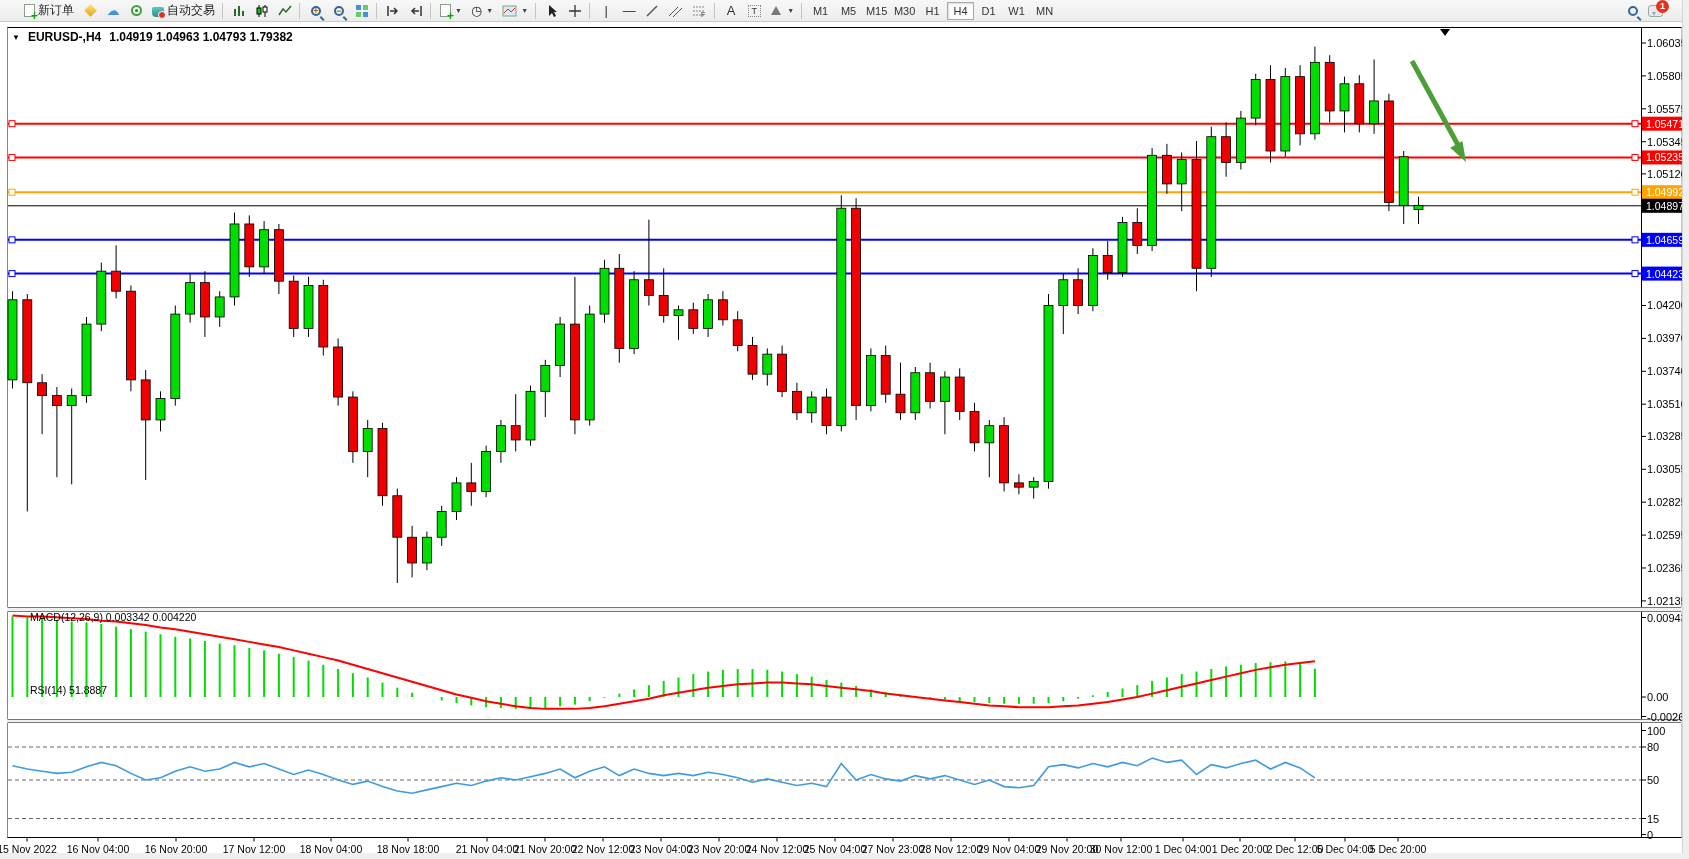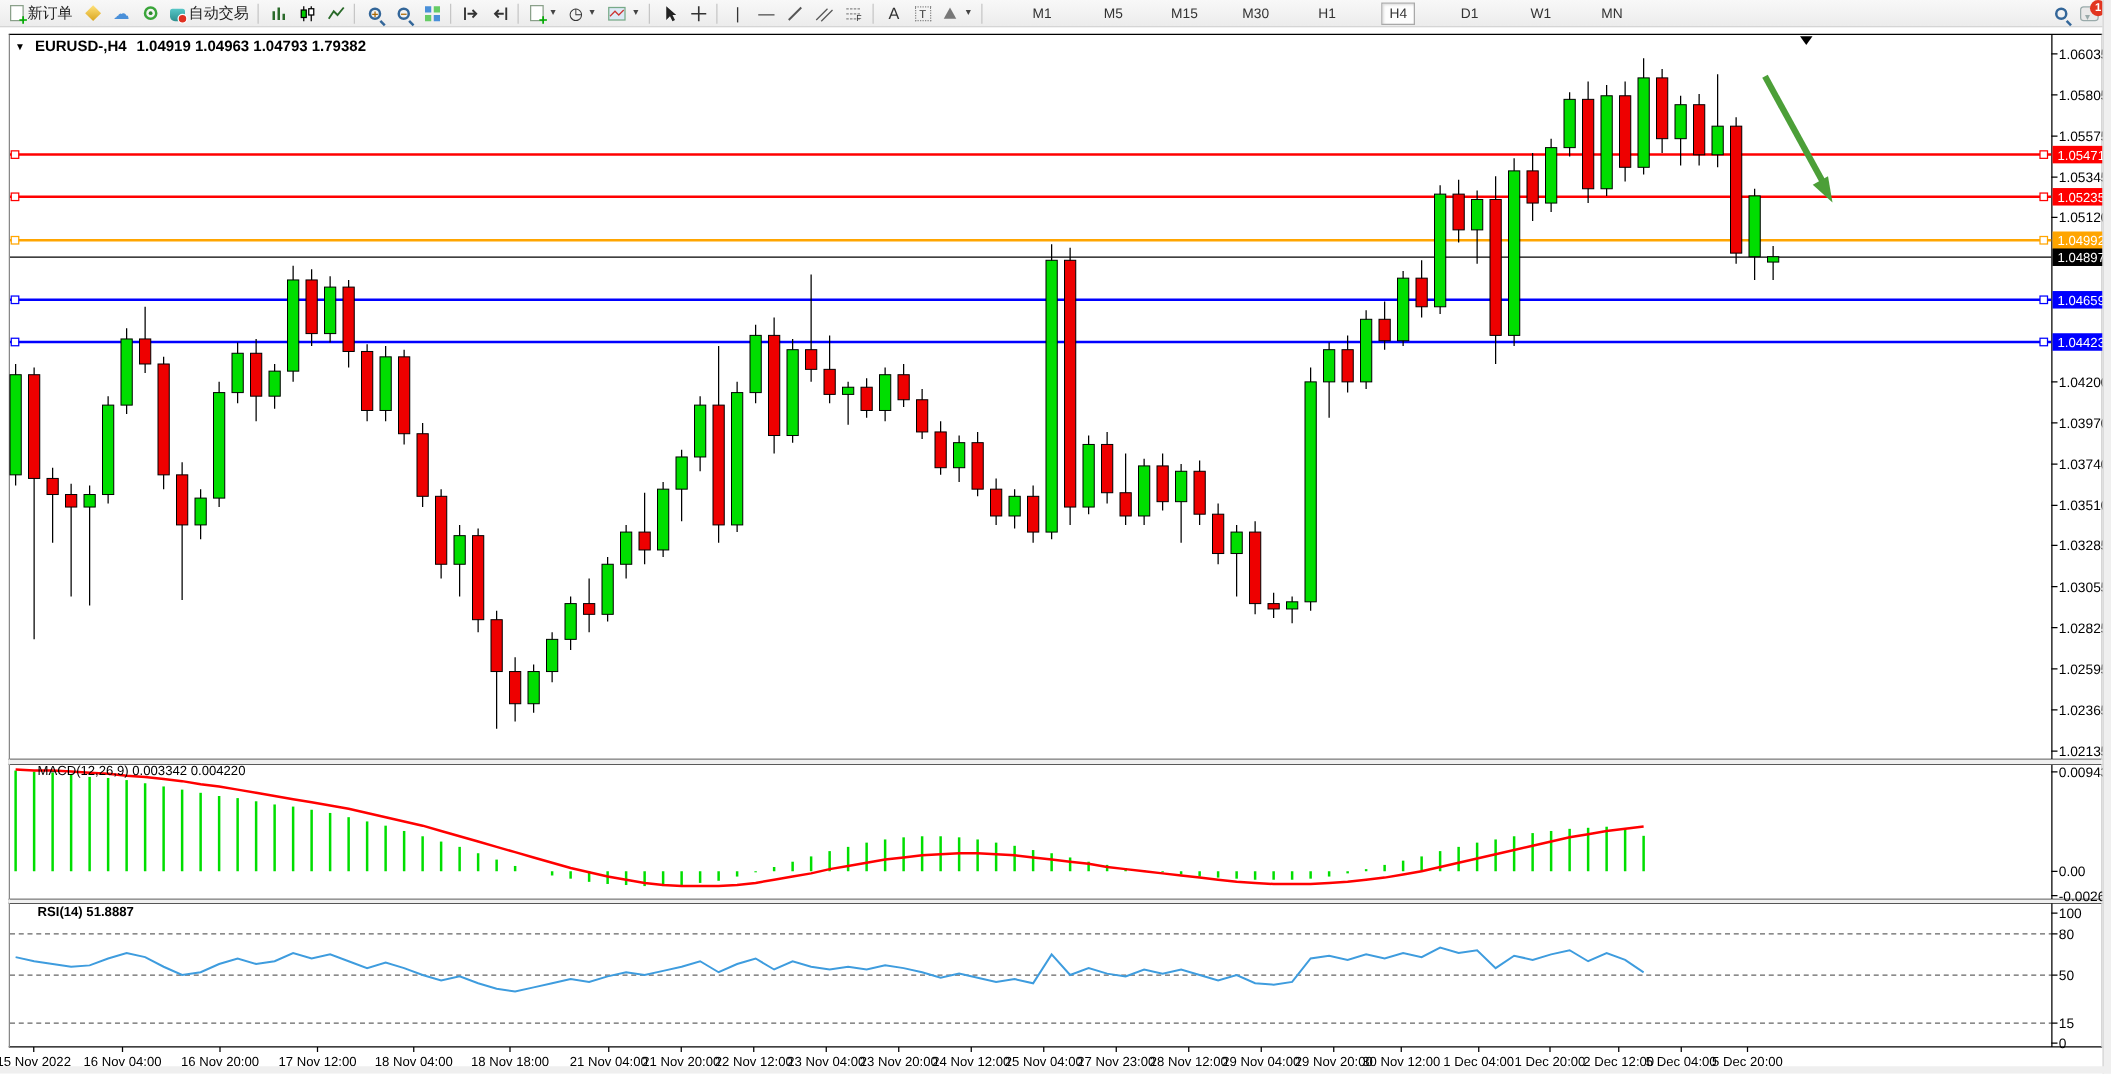--- a/index.html
+++ b/index.html
@@ -3,27 +3,27 @@
 <meta charset="utf-8">
 <style>
   * { margin:0; padding:0; box-sizing:border-box; }
   html,body { width:1689px; height:859px; overflow:hidden; background:#fff;
     font-family:"Liberation Sans","DejaVu Sans",sans-serif; }
   body { position:relative; }
 
   
   .toolbar { position:absolute; left:0; top:0; width:1689px; height:22px;
     background:linear-gradient(#f8f8f8,#ececec); border-bottom:1px solid #c9c9c9;
-    display:flex; align-items:center; padding:0 4px; gap:1px; }
+    display:flex; align-items:center; padding:0 20px; gap:1px; }
   .tbtn { height:20px; min-width:22px; display:flex; align-items:center; justify-content:center;
     gap:3px; padding:0 3px; border:1px solid transparent; border-radius:2px; font-size:12px; color:#222; cursor:default; }
   .tbtn .cap { font-size:12px; }
   .sep { width:1px; height:16px; background:#c6c6c6; margin:0 4px 0 2px; }
   .tf { width:27px; height:18px; display:flex; align-items:center; justify-content:center;
-    font-size:11px; color:#333; border:1px solid transparent;margin-left:29px; }
+    font-size:11px; color:#333; border:1px solid transparent; }
   .tf.active { background:#fdfdfd; border:1px solid #a9a9a9; box-shadow:inset 1px 1px 2px #00000022; }
   .caret { font-size:7px; color:#444; margin-left:1px; }
   .right-tools { margin-left:auto; display:flex; align-items:center; gap:6px; padding-right:6px; }
 
   
   .ic { display:inline-block; position:relative; }
   .ic-doc { width:11px; height:13px; background:#fff; border:1px solid #8aa08a; }
   .ic-doc::after { content:"+"; position:absolute; right:-4px; bottom:-5px; color:#0a0;
     font-weight:bold; font-size:12px; line-height:10px; }
   .ic-gold { width:9px; height:9px; background:linear-gradient(135deg,#ffe27a,#d9a520); transform:rotate(45deg); margin:2px; }
@@ -43,21 +43,21 @@
   .badge { position:absolute; right:-7px; top:-6px; min-width:13px; height:13px; background:#e23520; color:#fff;
     font-size:9px; font-weight:bold; border-radius:7px; display:flex; align-items:center; justify-content:center; padding:0 2px; }
 
   
   .chart-area { position:absolute; left:0; top:22px; width:1689px; height:837px; background:#fff; }
   #chart-canvas { position:absolute; left:0; top:0; }
   .chart-title { position:absolute; left:12px; top:8px; font-size:12px; font-weight:bold; color:#000; z-index:5; display:flex; gap:8px; align-items:center; }
   .chart-title .dd { font-size:8px; }
   .pane-label { position:absolute; left:10px; font-size:10.5px; color:#000; z-index:5;padding-left:20px; }
   .macd-label { top:589px; }
-  .rsi-label { top:702px;font-weight:bold; }
+  .rsi-label { top:662px; }
   svg text { font-family:"Liberation Sans","DejaVu Sans",sans-serif; }
   .gutter-r { position:absolute; right:0; top:0; width:7px; height:859px; background:#efefef; border-left:1px solid #d5d5d5; }
   .gutter-b { position:absolute; left:0; top:853px; width:1689px; height:6px; background:#efefef; }
 </style>
 </head>
 <body>
 
 <div class="toolbar">
   <div class="tbtn">
     <span class="ic ic-doc"></span>

